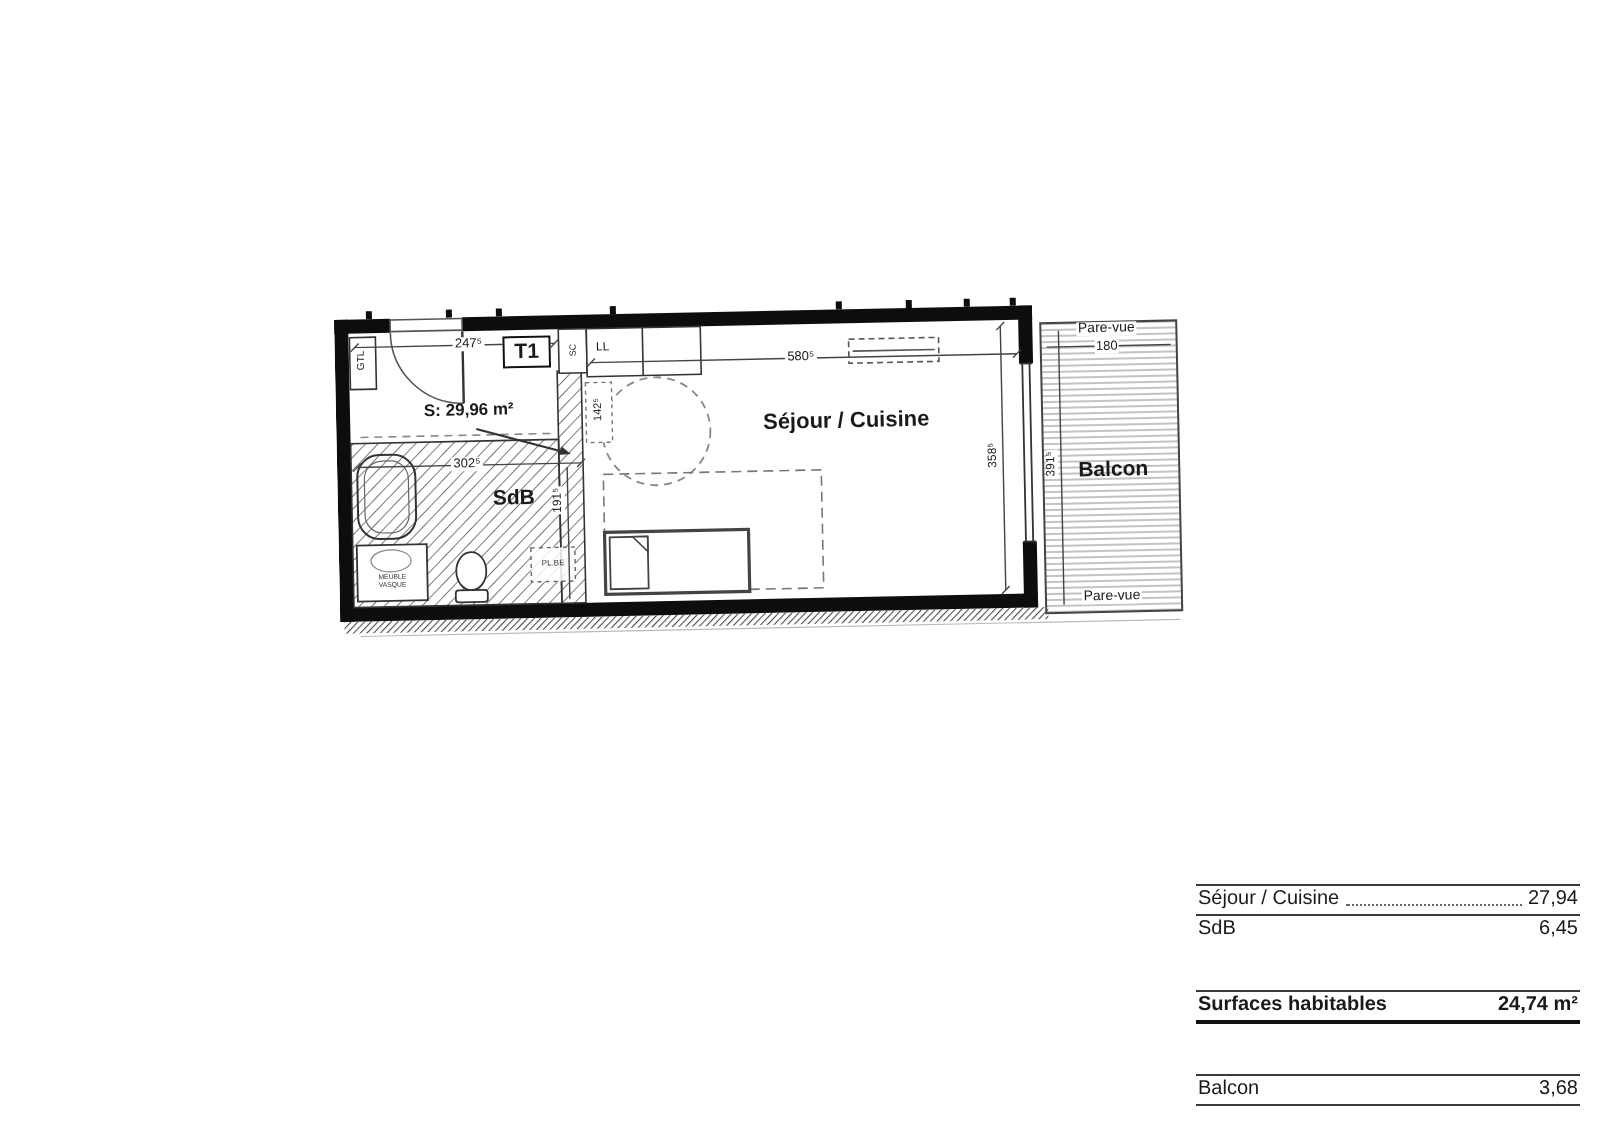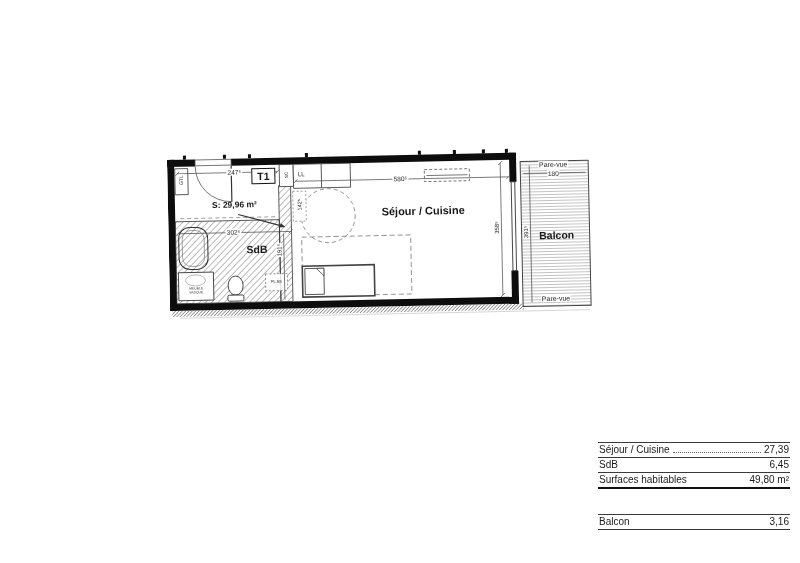--- a/index.html
+++ b/index.html
@@ -18,21 +18,21 @@
   .t1box{position:absolute;left:84px;top:10px;width:22px;height:14px;line-height:14px;
          border:1.6px solid #111;background:#fff;font-weight:bold;font-size:10.5px;text-align:center;}
   .surf{position:absolute;left:44px;top:41px;font-weight:bold;font-size:8.5px;white-space:nowrap;}
   .tiny{position:absolute;font-size:3.4px;line-height:3.8px;text-align:center;color:#333;white-space:nowrap;}
   
   .stable{position:absolute;left:598px;top:442px;width:192px;font-size:10px;}
   .srow{display:flex;align-items:flex-end;border-top:1px solid #3a3a3a;padding:1px 1px 2px 1px;}
   .srow .sl{white-space:nowrap;}
   .srow .sv{margin-left:auto;white-space:nowrap;}
   .srow .ldr{flex:1;border-bottom:1px dotted #666;margin:0 3px 2px 3px;height:8px;}
-  .srow.total{font-weight:normal;border-bottom:2px solid #111;}
+  .srow.total{font-weight:bold;border-bottom:2px solid #111;margin-top:23px;}
   .srow.balconrow{margin-top:25px;border-bottom:1px solid #3a3a3a;}
 </style>
 </head>
 <body>
 
 <div id="canvas">
 
   <div class="plan">
     <svg width="430" height="178" viewBox="0 -8 430 178">
       <defs>
@@ -177,29 +177,29 @@
 
     <div class="tiny" style="left:95px;top:122px;width:24px;font-size:4px;">PL.BE</div>
     <div class="tiny" style="left:14px;top:128px;width:25px;">MEUBLE</div>
     <div class="tiny" style="left:14px;top:132px;width:25px;">VASQUE</div>
   </div>
 
   <div class="stable">
     <div class="srow">
       <span class="sl">Séjour / Cuisine</span>
       <span class="ldr"></span>
-      <span class="sv">27,39</span>
+      <span class="sv">27,94</span>
     </div>
     <div class="srow">
       <span class="sl">SdB</span>
       <span class="sv">6,45</span>
     </div>
     <div class="srow total">
       <span class="sl">Surfaces habitables</span>
-      <span class="sv">49,80 m²</span>
+      <span class="sv">24,74 m²</span>
     </div>
     <div class="srow balconrow">
       <span class="sl">Balcon</span>
-      <span class="sv">3,16</span>
+      <span class="sv">3,68</span>
     </div>
   </div>
 
 </div>
 
 </body></html>

